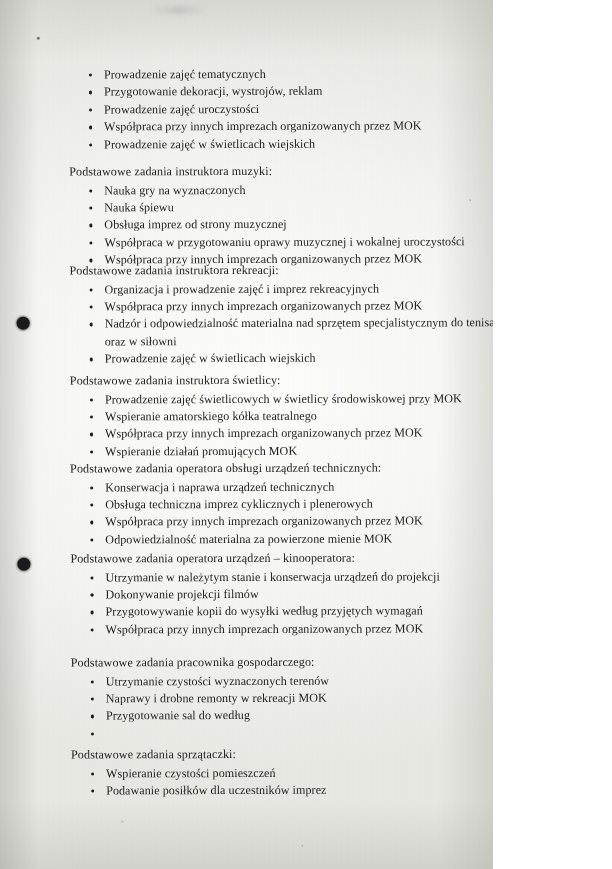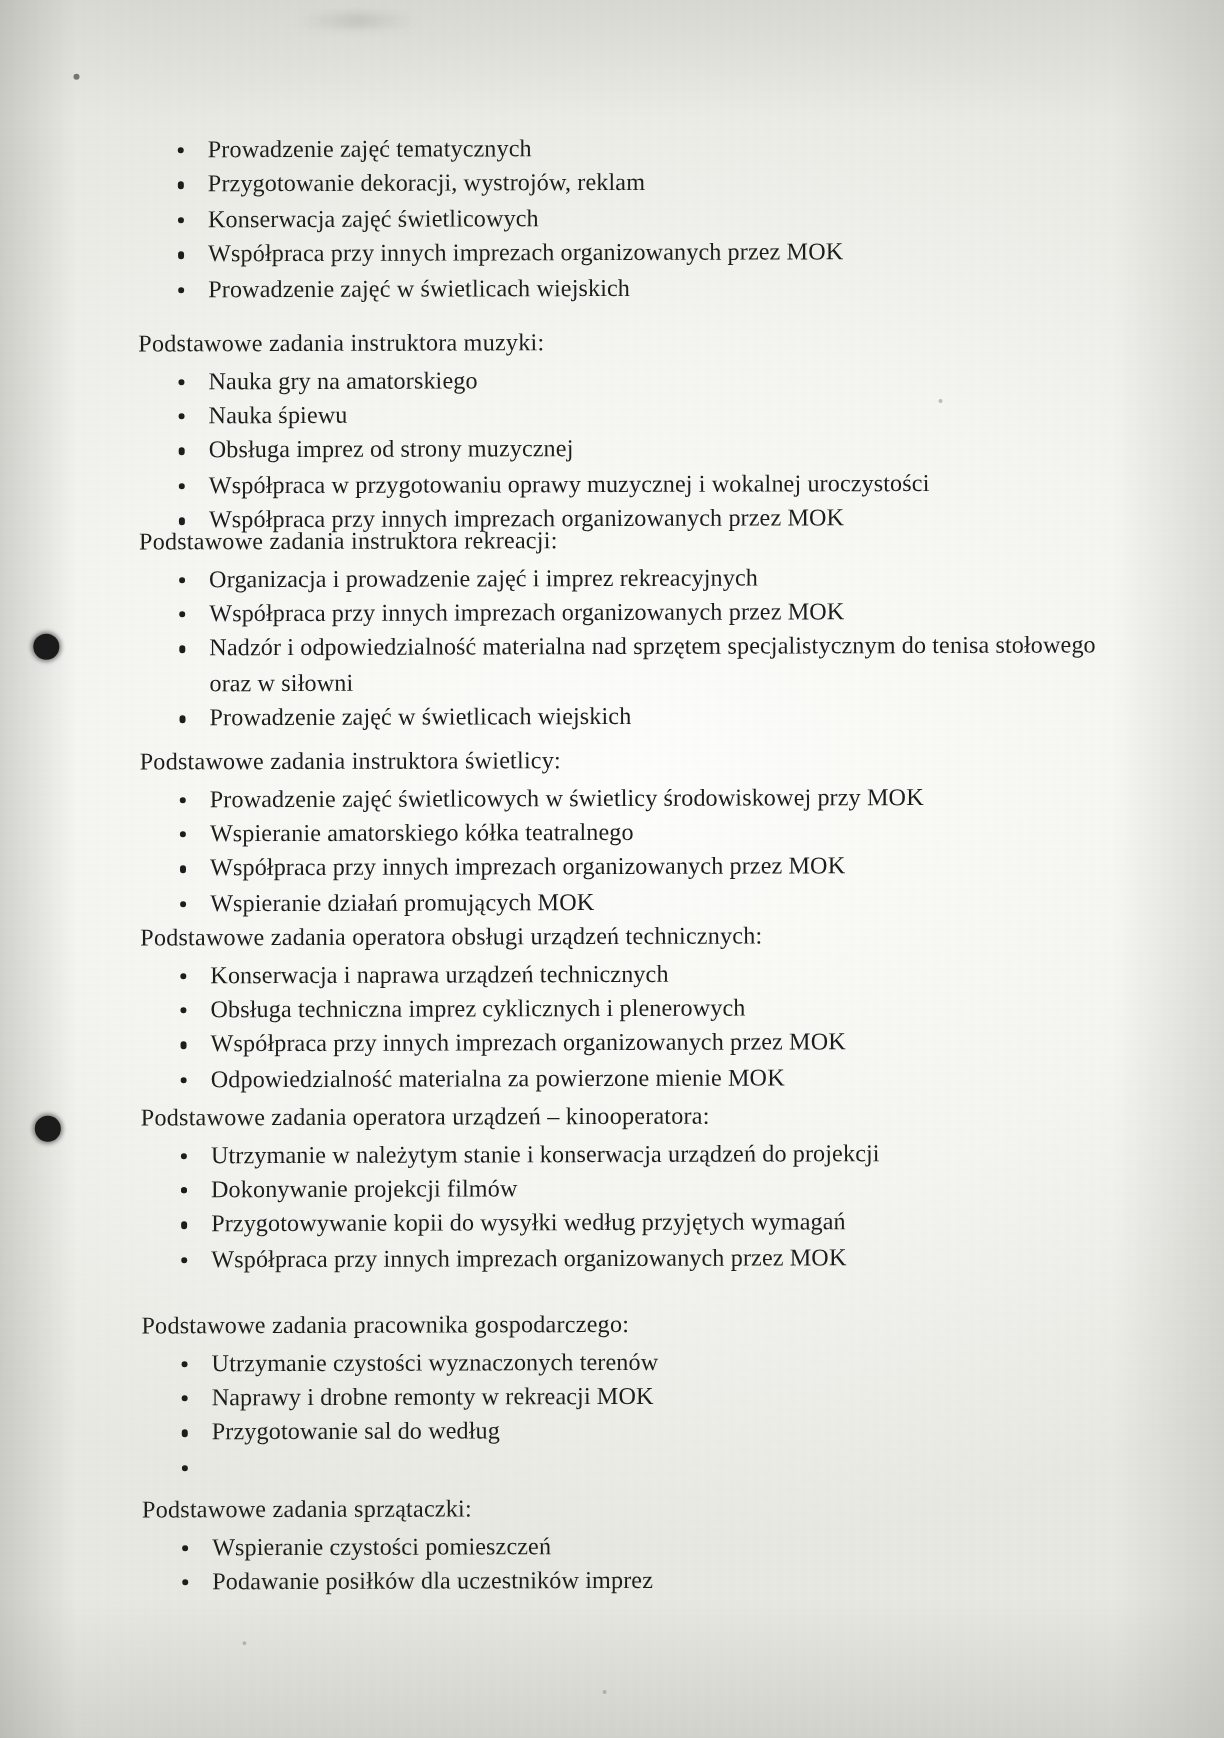--- a/index.html
+++ b/index.html
@@ -2,21 +2,21 @@
 <html><head>
 <meta charset="utf-8">
 <style>
   html, body {
     margin: 0;
     padding: 0;
     background: #ffffff;
   }
   #page {
     position: relative;
-    width: 612px;
+    width: 493px;
     height: 869px;
     background: #efefea;
     overflow: hidden;
     font-family: "Liberation Serif", serif;
   }
   
   #paper-shade {
     position: absolute;
     inset: 0;
     background:
@@ -150,30 +150,30 @@
     <span class="speck" style="left:120px; top:820px; width:2px; height:2px;"></span>
     <span class="speck" style="left:470px; top:200px; width:2px; height:2px;"></span>
     <span class="speck" style="left:300px; top:845px; width:2px; height:2px;"></span>
 
     <div id="content">
 
       <div class="block" style="left:88px; top:66px; width:480px;">
         <ul class="bullets">
           <li><span class="bullet-dot"></span><span class="li-wrap">Prowadzenie zajęć tematycznych</span></li>
           <li><span class="bullet-dot"></span><span class="li-wrap">Przygotowanie dekoracji, wystrojów, reklam</span></li>
-          <li><span class="bullet-dot"></span><span class="li-wrap">Konserwacja zajęć świetlicowych</span></li>
+          <li><span class="bullet-dot"></span><span class="li-wrap">Prowadzenie zajęć uroczystości</span></li>
           <li><span class="bullet-dot"></span><span class="li-wrap">Współpraca przy innych imprezach organizowanych przez MOK</span></li>
           <li><span class="bullet-dot"></span><span class="li-wrap">Prowadzenie zajęć w świetlicach wiejskich</span></li>
         </ul>
       </div>
 
       <div class="block" style="left:70px; top:164px; width:500px;">
         <div class="heading">Podstawowe zadania instruktora muzyki:</div>
         <ul class="bullets" style="margin-left:18px; margin-top:2px;">
-          <li><span class="bullet-dot"></span><span class="li-wrap">Nauka gry na amatorskiego</span></li>
+          <li><span class="bullet-dot"></span><span class="li-wrap">Nauka gry na wyznaczonych</span></li>
           <li><span class="bullet-dot"></span><span class="li-wrap">Nauka śpiewu</span></li>
           <li><span class="bullet-dot"></span><span class="li-wrap">Obsługa imprez od strony muzycznej</span></li>
           <li><span class="bullet-dot"></span><span class="li-wrap">Współpraca w przygotowaniu oprawy muzycznej i wokalnej uroczystości</span></li>
           <li><span class="bullet-dot"></span><span class="li-wrap">Współpraca przy innych imprezach organizowanych przez MOK</span></li>
         </ul>
       </div>
 
       <div class="block" style="left:70px; top:263px; width:500px;">
         <div class="heading">Podstawowe zadania instruktora rekreacji:</div>
         <ul class="bullets" style="margin-left:18px; margin-top:2px;">

